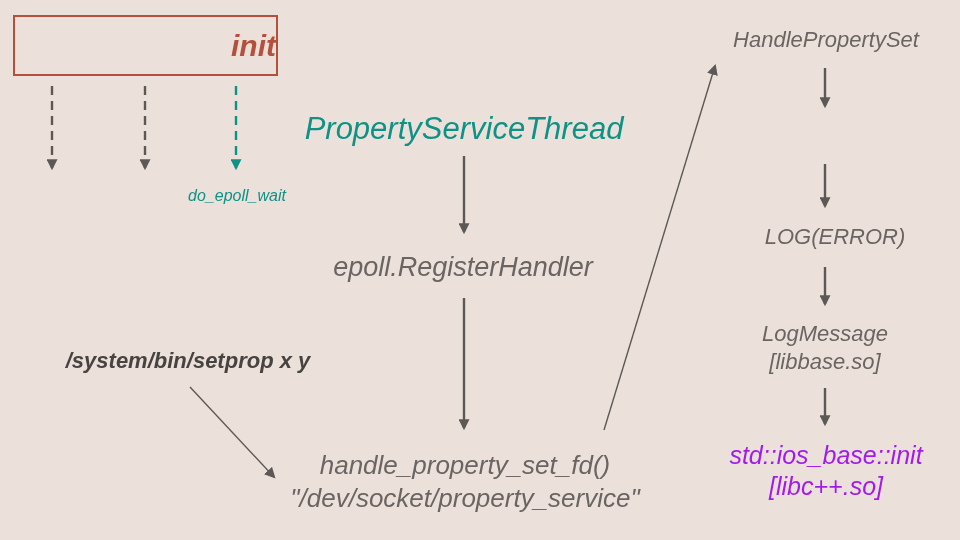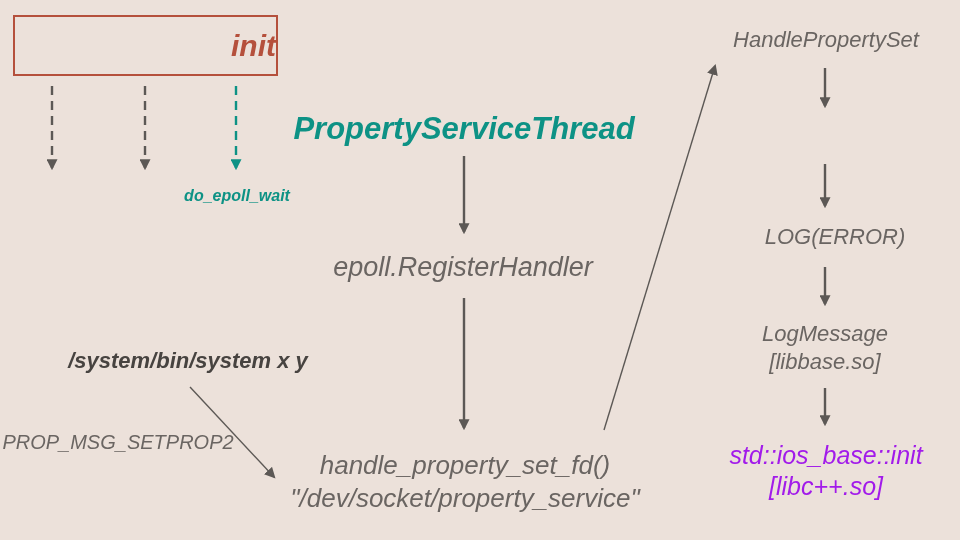--- a/index.html
+++ b/index.html
@@ -29,21 +29,21 @@
   .w-thin  { stroke-width: 1.4; }
   .dashed  { stroke-dasharray: 9 6; }
 
   .node {
     position: absolute;
     transform: translate(-50%, -50%);
     white-space: nowrap;
     text-align: center;
     line-height: 1.25;
   }
-  .teal   { color: var(--teal, #0D9285); font-weight: bold; }
+  .teal   { color: var(--teal, #0D9285); }
   .gray   { color: var(--gray, #6A6562); }
   .dark   { color: var(--dark, #474340); font-weight: bold; }
   .red    { color: var(--red, #F50D0D); }
   .purple { color: var(--purple, #A21BEA); }
 
   .init-box {
     position: absolute;
     left: 13px; top: 15px;
     width: 261px; height: 57px;
     border: 2px solid var(--brick, #B5503C);
@@ -106,23 +106,22 @@
 
   <div class="node teal n-pst">PropertyServiceThread</div>
 
   <div class="node gray n-erh">epoll.RegisterHandler</div>
 
   <div class="node gray n-handle">
     <div>handle_property_set_fd()</div>
     <div>"/dev/socket/property_service"</div>
   </div>
 
-  <div class="node dark n-setprop">/system/bin/system x y</div>
+  <div class="node dark n-setprop">/system/bin/setprop x y</div>
 
-  <div class="node gray n-propmsg">PROP_MSG_SETPROP2</div>
 
   <div class="node gray n-hps">HandlePropertySet</div>
 
 
   <div class="node gray n-logerr">LOG(ERROR)</div>
 
   <div class="node gray n-logmsg">
     <div>LogMessage</div>
     <div>[libbase.so]</div>
   </div>

